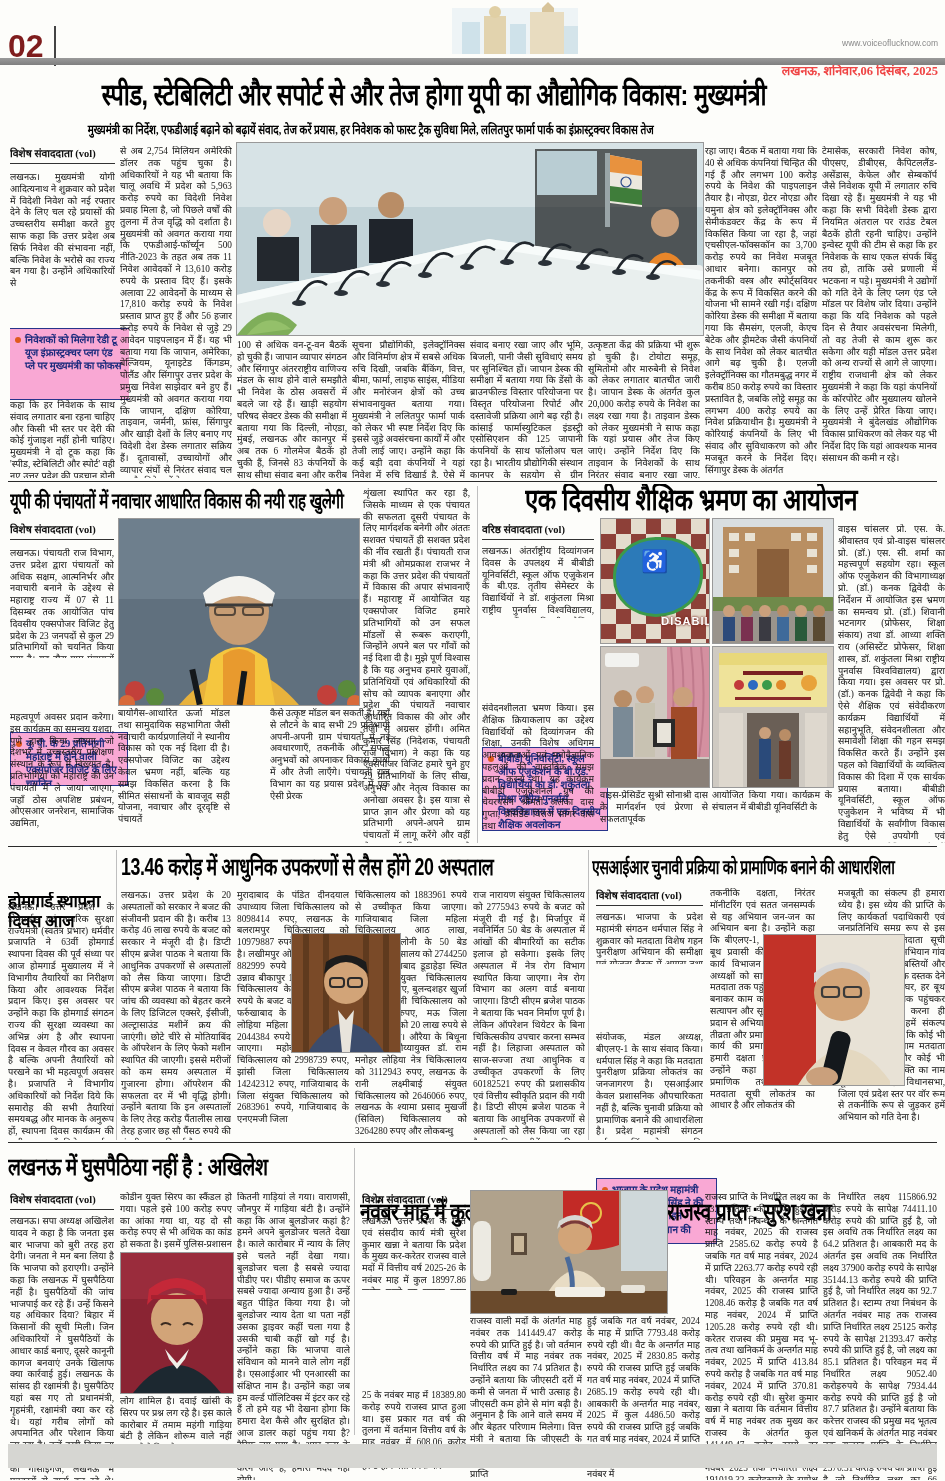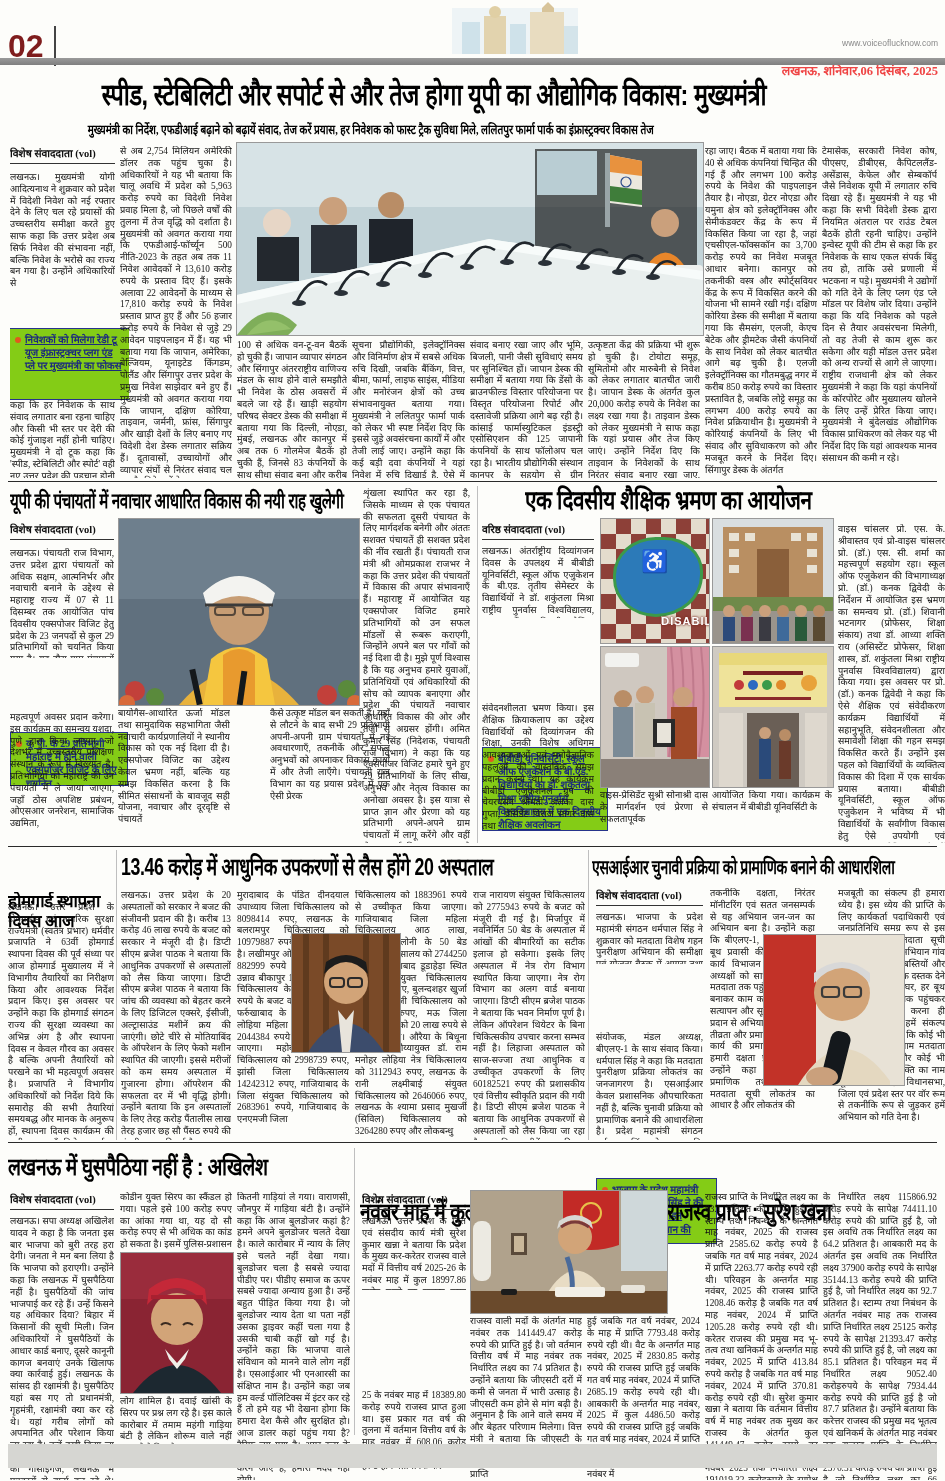--- a/index.html
+++ b/index.html
@@ -3,21 +3,21 @@
 <meta charset="utf-8">
 <style>
   html,body{margin:0;padding:0;background:#e8e8e4;}
   .page{position:relative;width:945px;height:1481px;background:#fdfdfa;margin:0 auto;
         font-family:"Liberation Serif",serif;overflow:hidden;}
   .abs{position:absolute;}
   .txt{font-size:9.3px;line-height:1.27;text-align:justify;color:#141414;overflow:hidden;}
   .byline{font-weight:bold;font-size:10.5px;color:#111;border-bottom:1.2px solid #333;
           padding-bottom:3px;overflow:hidden;white-space:nowrap;}
   .quote{border:1.6px solid #27348b;color:#1c2b7d;font-weight:bold;font-size:10px;line-height:1.32;
-         padding:4px 4px 4px 15px;position:relative;overflow:hidden;text-align:left;background:#84cc16;text-decoration:underline;}
+         padding:4px 4px 4px 15px;position:relative;overflow:hidden;text-align:left;background:#f9a8d4;}
   .quote::before{content:"";position:absolute;left:5px;top:8px;width:6px;height:6px;border-radius:50%;background:#e05a1e;}
   .quote.rules{border-left:none;border-right:none;border-top:1.4px solid #27348b;border-bottom:1.4px solid #27348b;}
   .hl{font-family:"Liberation Sans",sans-serif;font-weight:800;color:#000;line-height:1.04;
       letter-spacing:-0.5px;overflow:hidden;white-space:nowrap;}
   .cond{transform:scaleX(0.8);transform-origin:0 50%;display:inline-block;white-space:nowrap;}
   .condc{transform:scaleX(0.78);transform-origin:50% 50%;display:inline-block;white-space:nowrap;}
   .photo{overflow:hidden;border:1px solid #999;background:#ccc;}
   .hrule{background:#2a2a2a;height:1px;}
   .vrule{background:#bfbfbf;width:1px;}
   .graybar{background:linear-gradient(#9a9a9a,#7f7f7f);}
@@ -148,21 +148,21 @@
       </g>
     </svg>
   </div>
 
   <div class="abs txt" style="left:118px;top:708px;width:112px;height:135px;">बायोगैस-आधारित ऊर्जा मॉडल तथा सामुदायिक सहभागिता जैसी नवाचारी कार्यप्रणालियों ने स्थानीय विकास को एक नई दिशा दी है। एक्सपोजर विजिट का उद्देश्य केवल भ्रमण नहीं, बल्कि यह समझ विकसित करना है कि सीमित संसाधनों के बावजूद सही योजना, नवाचार और दूरदृष्टि से पंचायतें</div>
   <div class="abs txt" style="left:226px;top:708px;width:120px;height:135px;margin-left:44px;">कैसे उत्कृष्ट मॉडल बन सकती हैं। यहाँ से लौटने के बाद सभी 29 प्रतिभागी अपनी-अपनी ग्राम पंचायतों में नई अवधारणाएँ, तकनीकें और सफल अनुभवों को अपनाकर विकास कार्यों में और तेजी लाएँगे। पंचायती राज विभाग का यह प्रयास प्रदेश में एक ऐसी प्रेरक</div>
   <div class="abs txt" style="left:363px;top:488px;width:107px;height:355px;">शृंखला स्थापित कर रहा है, जिसके माध्यम से एक पंचायत की सफलता दूसरी पंचायत के लिए मार्गदर्शक बनेगी और अंततः सशक्त पंचायतें ही सशक्त प्रदेश की नींव रखती हैं। पंचायती राज मंत्री श्री ओमप्रकाश राजभर ने कहा कि उत्तर प्रदेश की पंचायतों में विकास की अपार संभावनाएँ हैं। महाराष्ट्र में आयोजित यह एक्सपोजर विजिट हमारे प्रतिभागियों को उन सफल मॉडलों से रूबरू कराएगी, जिन्होंने अपने बल पर गाँवों को नई दिशा दी है। मुझे पूर्ण विश्वास है कि यह अनुभव हमारे युवाओं, प्रतिनिधियों एवं अधिकारियों की सोच को व्यापक बनाएगा और प्रदेश की पंचायतें नवाचार आधारित विकास की ओर और तेजी से अग्रसर होंगी। अमित कुमार सिंह (निदेशक, पंचायती राज विभाग) ने कहा कि यह एक्सपोजर विजिट हमारे चुने हुए 29 प्रतिभागियों के लिए सीख, अनुभव और नेतृत्व विकास का अनोखा अवसर है। इस यात्रा से प्राप्त ज्ञान और प्रेरणा को यह प्रतिभागी अपने-अपने ग्राम पंचायतों में लागू करेंगे और वहीं से एक नई विकास यात्रा आगे बढ़ेगी।</div>
 
   <div class="abs vrule" style="left:477px;top:486px;height:357px;"></div>
 
-  <div class="abs hl" style="left:525px;top:484px;width:420px;height:32px;font-size:26px;line-height:32px;"><span class="cond">एक दिवसीय शैक्षिक भ्रमण का आयोजन</span></div>
+  <div class="abs hl" style="left:525px;top:484px;width:420px;height:32px;font-size:30px;line-height:32px;"><span class="cond">एक दिवसीय शैक्षिक भ्रमण का आयोजन</span></div>
   <div class="abs byline" style="left:482px;top:522px;width:112px;">वरिष्ठ संवाददाता (vol)</div>
   <div class="abs txt" style="left:482px;top:546px;width:112px;height:72px;">लखनऊ। अंतर्राष्ट्रीय दिव्यांगजन दिवस के उपलक्ष्य में बीबीडी यूनिवर्सिटी, स्कूल ऑफ एजुकेशन के बी.एड. तृतीय सेमेस्टर के विद्यार्थियों ने डॉ. शकुंतला मिश्रा राष्ट्रीय पुनर्वास विश्वविद्यालय, लखनऊ में एक दिवसीय शैक्षिक अवलोकन एवं</div>
   <div class="abs quote" style="left:482px;top:621px;width:105px;height:74px;">बीबीडी यूनिवर्सिटी, स्कूल ऑफ एजुकेशन के बी.एड. विद्यार्थियों का डॉ. शकुंतला मिश्रा राष्ट्रीय पुनर्वास विश्वविद्यालय में एक दिवसीय शैक्षिक अवलोकन</div>
   <div class="abs txt" style="left:482px;top:703px;width:112px;height:140px;">संवेदनशीलता भ्रमण किया। इस शैक्षिक क्रियाकलाप का उद्देश्य विद्यार्थियों को दिव्यांगजन की शिक्षा, उनकी विशेष अधिगम आवश्यकताओं एवं मनोवैज्ञानिक पहलुओं की वास्तविक समझ प्रदान करना था। यह कार्यक्रम बीबीडी एजुकेशनल ग्रुप की चेयरपर्सन श्रीमती अलका दास गुप्ता, प्रेसिडेंट विराज सागर दास तथा</div>
 
   <div class="abs photo checker" style="left:600px;top:518px;width:108px;height:124px;">
     <div class="abs" style="left:12px;top:18px;width:84px;height:74px;background:#2c7ab8;border-radius:50% 45% 55% 50%;border:3px solid #3c9a4a;"></div>
     <div class="abs" style="left:40px;top:30px;width:30px;height:30px;color:#fff;font-size:22px;">♿</div>
     <div class="abs" style="left:0;top:96px;width:108px;text-align:center;color:#fff;font-family:'Liberation Sans',sans-serif;font-weight:bold;font-size:11px;letter-spacing:1px;text-shadow:0 0 2px #7a2a20,0 0 3px #7a2a20;padding-left:48px;">DISABILITIES</div>
   </div>

